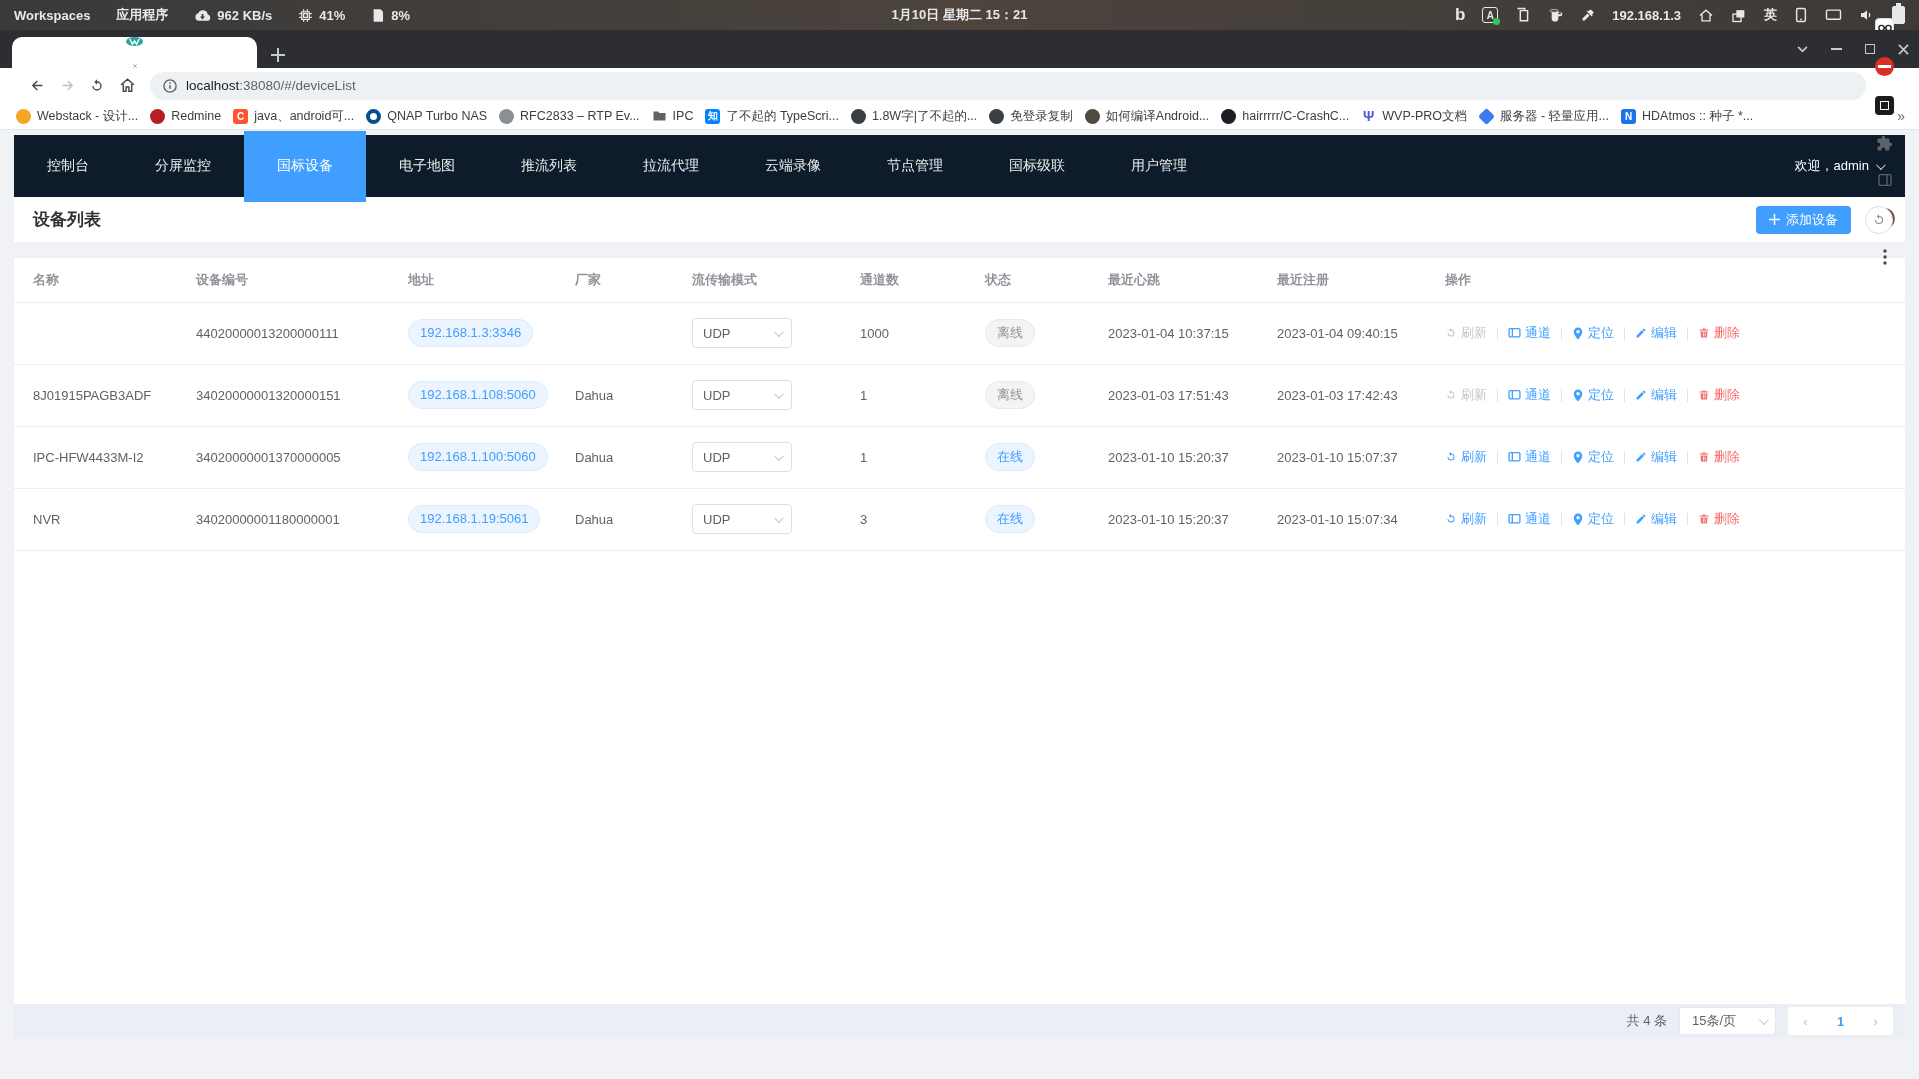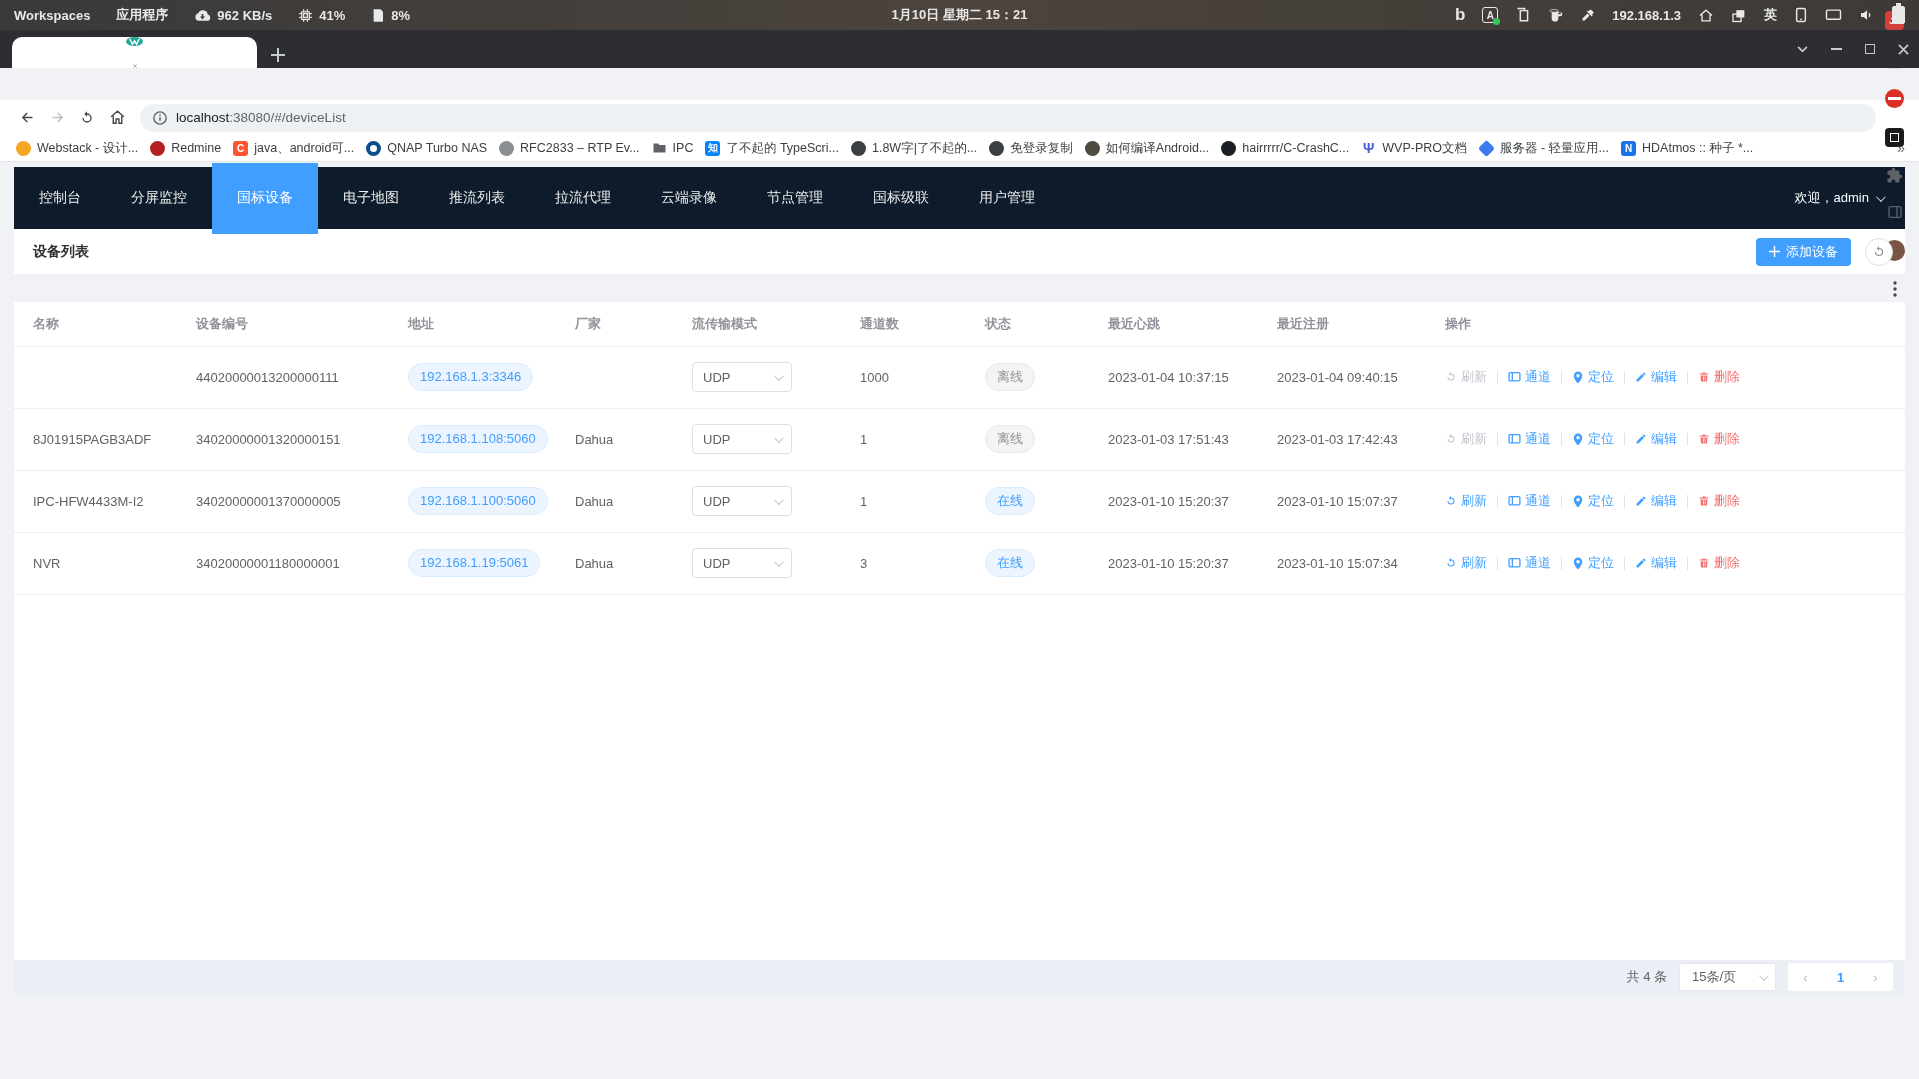--- a/index.html
+++ b/index.html
@@ -29,21 +29,21 @@
     display:flex; align-items:center; padding:0 10px; gap:9px; font-size:13px; color:#3c4043;flex-direction:column; }
   .tab-title { flex:1; white-space:nowrap; overflow:hidden; }
   .tab-close { color:#5f6368; }
   .favicon { width:17px; height:17px; border-radius:50%; background:#26a69a; display:flex; align-items:center; justify-content:center; }
   .newtab-btn { margin:0 0 6px 14px; color:#c7cacd; }
   .winctl { position:absolute; right:10px; top:0; height:38px; display:flex; align-items:center; gap:23px; color:#c7cacd; }
   .wc-min { width:11px; height:2px; background:#c7cacd; }
   .wc-restore { width:10px; height:10px; border:1.5px solid #c7cacd; }
 
   
-  .toolbar { height:35px; background:#fff; display:flex; align-items:center; padding:0 12px;margin-top:32px; }
+  .toolbar { height:35px; background:#fff; display:flex; align-items:center; padding:0 22px; }
   .nav-ico { width:30px; height:28px; display:flex; align-items:center; justify-content:center; color:#44484c; }
   .nav-ico.disabled { color:#bdc1c6; }
   .omnibox { flex:1; height:28px; background:#eef1f4; border-radius:14px; margin:0 8px;
     display:flex; align-items:center; padding:0 13px; gap:9px; font-size:13.5px; color:#202124; }
   .url-rest { color:#5f6368; }
   .tb-right { display:flex; align-items:center; gap:20px; padding-right:2px;flex-direction:column; }
   .ext { width:19px; height:19px; border-radius:4px; display:flex; align-items:center; justify-content:center; }
   .ext-js { background:#d43f3a; color:#fff; font-size:8.5px; font-weight:700; }
   .ext-glasses { background:#fff; border:1px solid #dadce0; }
   .ext-block { background:#d93025; border-radius:50%; position:relative; }
@@ -69,34 +69,34 @@
   .bmi-android  { background:#4e4a3f; border-radius:50%; }
   .bmi-github   { background:#1b1f23; border-radius:50%; }
   .bmi-wvp      { background:transparent; color:#4a5cd0; font-size:14px; }
   .bmi-server   { background:#3b7bf0; transform:rotate(45deg) scale(.8); }
   .bmi-hdatmos  { background:#1a73e8; }
   .bm-overflow { margin-left:auto; color:#5f6368; font-size:14px; padding:0 4px; }
 
   
   .page { height:949px; background:#f0f2f5; padding:5px 14px 0; }
   .navbar { height:62px; background:#0d1b2b; display:flex; align-items:center; color:#ececec; font-size:14px; }
-  .nav-item { height:71px; display:flex; align-items:center; padding:0 25px; cursor:pointer; }
+  .nav-item { height:71px; display:flex; align-items:center; padding:0 33px; cursor:pointer; }
   .nav-item.active { background:#409eff; color:#fff; }
   .nav-welcome { margin-left:auto; padding-right:22px; font-size:13px; display:flex; align-items:center; gap:7px; color:#fff; }
   .caret-down { width:7px; height:7px; border-right:1.5px solid #cfd3d8; border-bottom:1.5px solid #cfd3d8;
     transform:rotate(45deg) translateY(-2px); }
 
   .headerbar { height:45px; background:#fff; display:flex; align-items:center; padding:0 12px 0 19px; }
-  .page-title { font-size:14px; font-weight:700; color:#303133; }
+  .page-title { font-size:17px; font-weight:700; color:#303133; }
   .add-btn { margin-left:auto; height:28px; background:#409eff; color:#fff; border:none; border-radius:4px;
     display:flex; align-items:center; gap:6px; padding:0 13px; font-size:13px; }
   .circle-btn { margin-left:14px; width:28px; height:28px; border:1px solid #dcdfe6; border-radius:50%;
     background:#fff; color:#8d9095; display:flex; align-items:center; justify-content:center; }
 
-  .card { margin-top:28px; height:658px; background:#fff; }
+  .card { margin-top:16px; height:746px; background:#fff; }
   table { width:100%; border-collapse:collapse; table-layout:fixed; font-size:13px; }
   th { height:44px; text-align:left; color:#909399; font-weight:700; border-bottom:1px solid #ebeef5; padding-left:13px; }
   td { height:62px; color:#606266; border-bottom:1px solid #ebeef5; padding-left:13px; }
   th:first-child, td:first-child { padding-left:19px; }
 
   .tag { display:inline-block; height:28px; line-height:26px; padding:0 11px; border-radius:14px; font-size:13px; }
   .tag-addr, .tag-online { background:#ecf5ff; border:1px solid #d9ecff; color:#409eff; }
   .tag-offline { background:#f4f4f5; border:1px solid #e9e9eb; color:#909399; }
 
   .select { position:relative; width:100px; height:30px; border:1px solid #dcdfe6; border-radius:4px; background:#fff;

